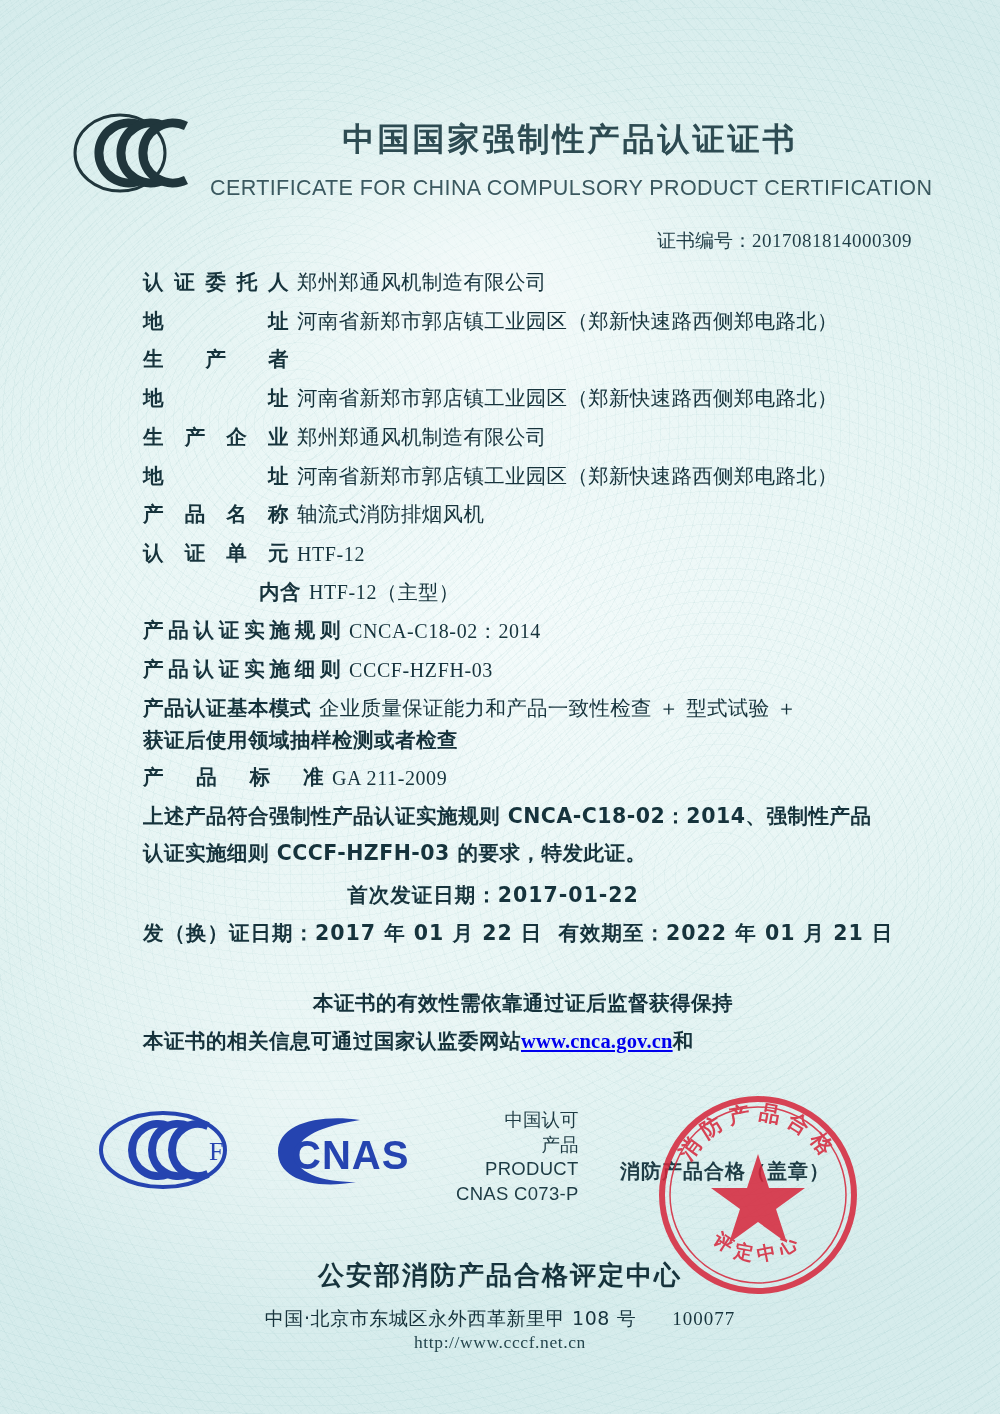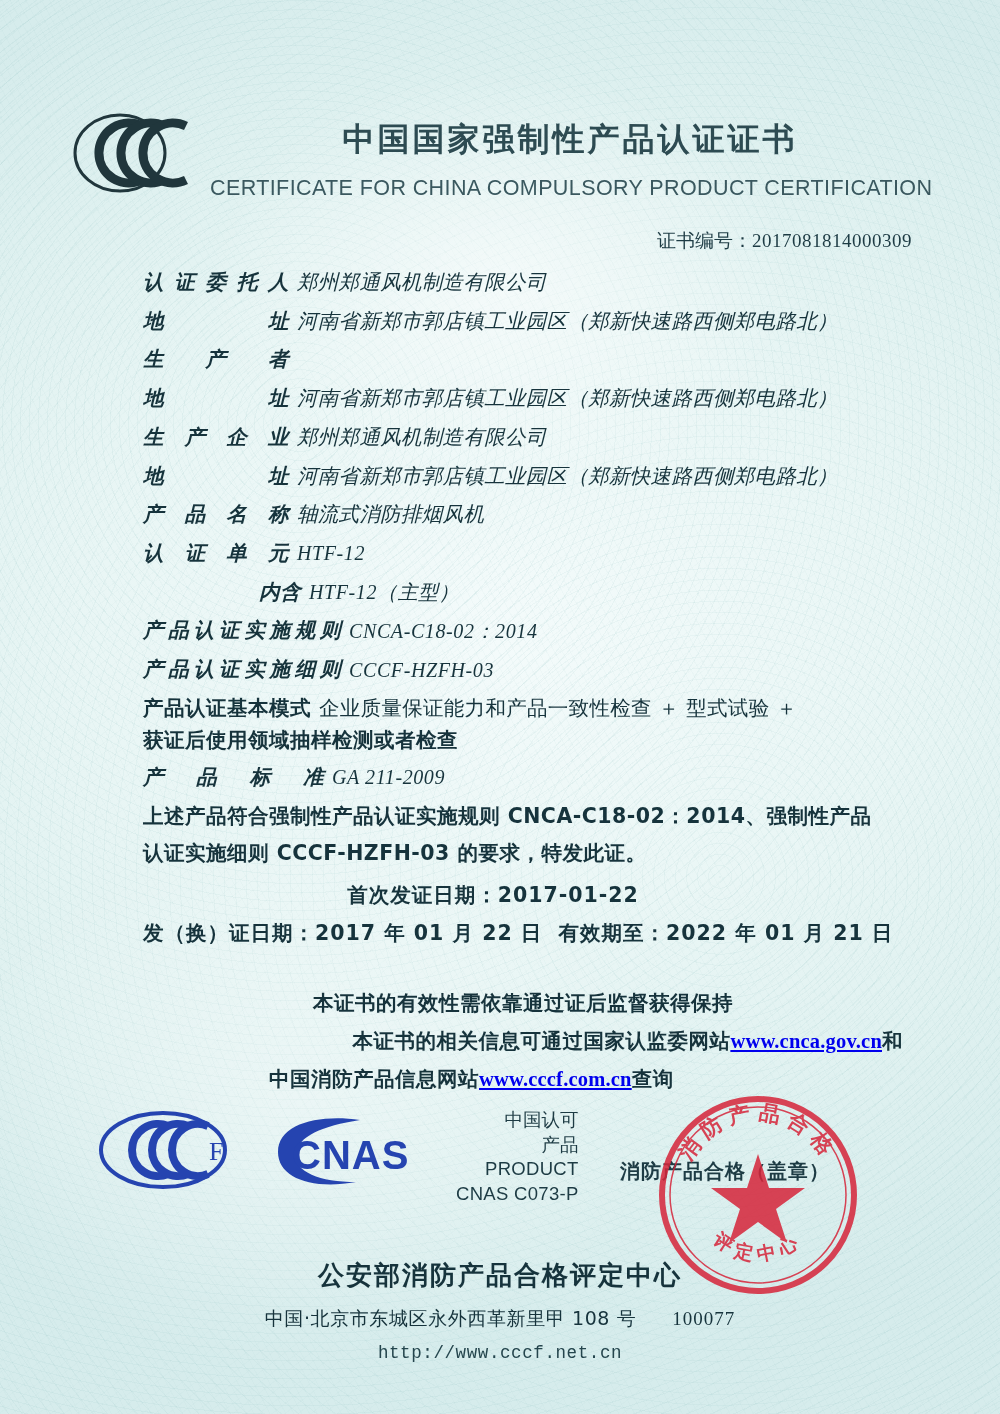--- a/index.html
+++ b/index.html
@@ -96,25 +96,24 @@
   
   .fields {
     position: absolute;
     left: 143px;
     top: 268px;
     width: 760px;
     color: #16333c;
   }
   .row {
     display: flex;
-    align-items: center;
+    align-items: flex-end;
     margin-bottom: 9px;
     font-size: 20.5px;
     line-height: 1.45;
-    font-style: italic;
   }
   .lbl {
     font-weight: bold;
     white-space: nowrap;
     letter-spacing: 0.5px;
     flex: 0 0 auto;
   }
   .lbl.sp5 { width: 146px; display: inline-block; text-align: justify; text-align-last: justify; }
   .lbl.sp7 { width: 181px; display: inline-block; text-align: justify; text-align-last: justify; }
   .lbl.sp8 { width: 198px; display: inline-block; text-align: justify; text-align-last: justify; }
@@ -164,21 +163,21 @@
     left: 143px;
     top: 985px;
     width: 760px;
     color: #16333c;
     font-size: 20.5px;
     line-height: 1.85;
     font-weight: bold;
     letter-spacing: 0.5px;
   }
   .notes .l1 { text-align: center; }
-  .notes .l2 { text-align: right; }
+  .notes .l2 { text-align: left; }
   .notes .l3 { padding-left: 126px; }
   .url {
     font-family: "Liberation Serif", serif;
     font-weight: bold;
     text-decoration: underline;
     letter-spacing: 0.2px;
   }
 
   
   .logo-ccc-f {
@@ -249,23 +248,22 @@
     margin-top: 13px;
     font-size: 19px;
     letter-spacing: 0.6px;
   }
   .footer .addr .zip {
     font-family: "Liberation Serif", serif;
     margin-left: 36px;
     letter-spacing: 1px;
   }
   .footer .web {
-    margin-top: 11px;
     font-size: 17.5px;
-    font-family: Liberation Mono, monospace;
+    font-family: Liberation Serif, serif;
     letter-spacing: 0.6px;
     color: #24454d;
   }
 </style>
 </head>
 <body>
 
 <div class="page">
   <div class="content">
 
@@ -363,23 +361,20 @@
 
       <div class="issue-row">
         <span>发（换）证日期：</span><span>2017 年 01 月 22 日</span>&nbsp;&nbsp;<span>有效期至：</span><span>2022 年 01 月 21 日</span>
       </div>
     </div>
 
     <div class="notes">
       <div class="l1">本证书的有效性需依靠通过证后监督获得保持</div>
       <div class="l2">
         <span>本证书的相关信息可通过国家认监委网站</span><a class="url" href="#">www.cnca.gov.cn</a><span>和</span>
-      </div>
-      <div class="l3">
-        <span>中国消防产品信息网站</span><a class="url" href="#">www.cccf.com.cn</a><span>查询</span>
       </div>
     </div>
 
     <div class="logo-ccc-f">
       <svg viewBox="0 0 140 80" width="140" height="80" aria-hidden="true">
         <ellipse cx="67" cy="40" rx="62" ry="37" fill="none" stroke="#2544b0" stroke-width="4"></ellipse>
         <path d="M72 16 A26 26 0 1 0 72 64" fill="none" stroke="#2544b0" stroke-width="8"></path>
         <path d="M92 16 A26 26 0 1 0 92 64" fill="none" stroke="#2544b0" stroke-width="8"></path>
         <path d="M112 16 A26 26 0 1 0 112 64" fill="none" stroke="#2544b0" stroke-width="8"></path>
         <text x="113" y="50" font-family="Liberation Serif, serif" font-size="26" fill="#2544b0">F</text>

